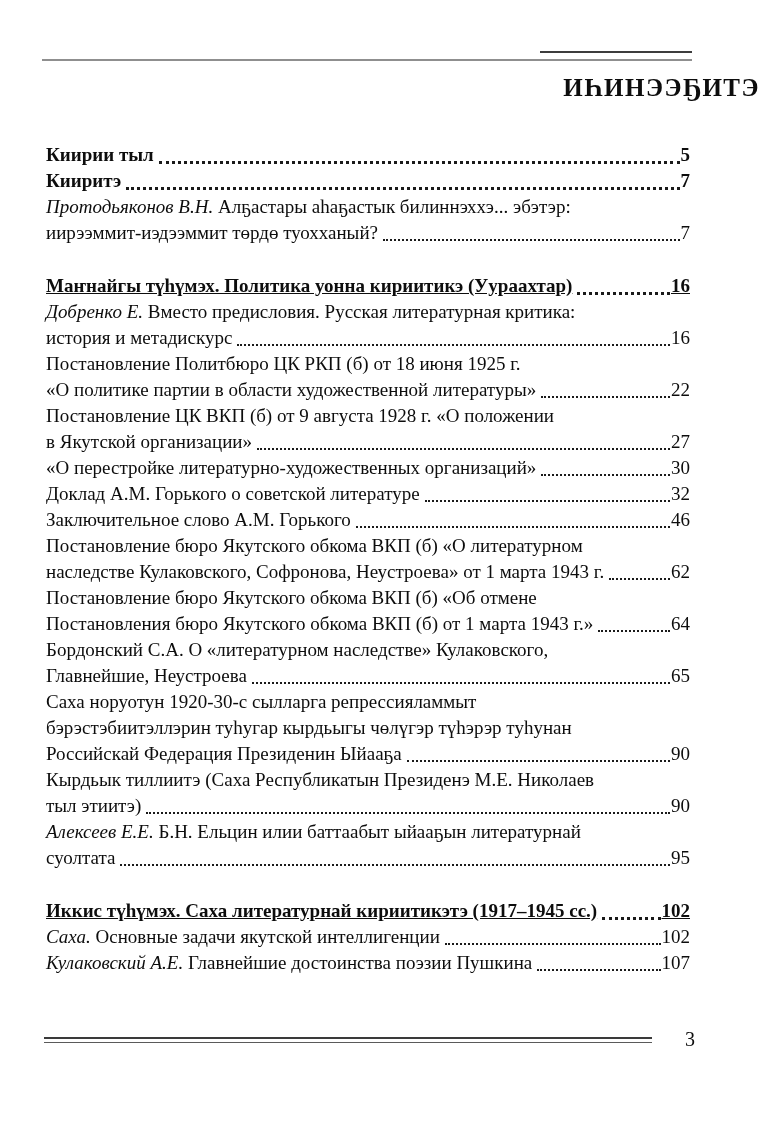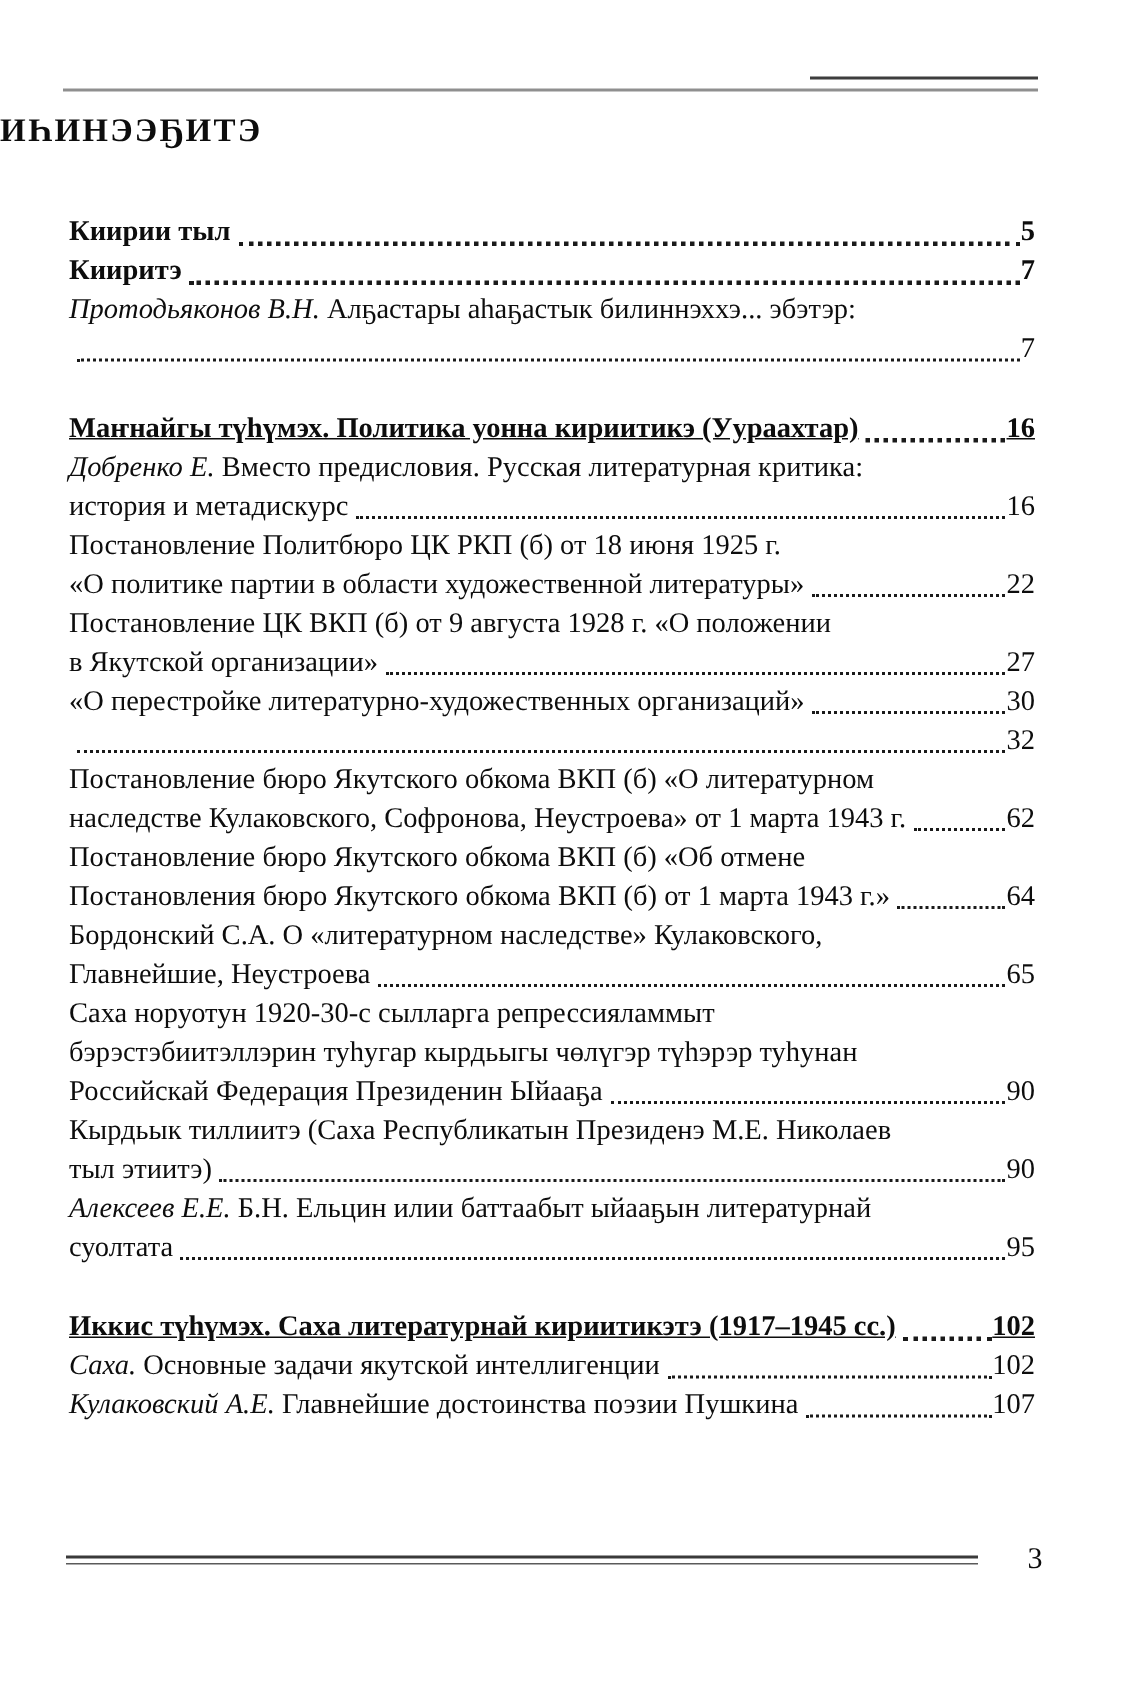--- a/index.html
+++ b/index.html
@@ -19,22 +19,22 @@
     background: #3d3d3d;
   }
   .rule-top {
     position: absolute; top: 59px; left: 42px; width: 650px; height: 2px;
     background: #8f8f8f;
   }
 
   
   .title {
     position: absolute; top: 74px; left: 0; right: 0;
-    text-align: left;
-    font-size: 22px; font-weight: bold;
+    text-align: right;
+    font-size: 25px; font-weight: bold;
     letter-spacing: 1.5px;
   }
 
   
   .toc {
     position: absolute; top: 142px; left: 46px; width: 644px;
     font-size: 19px;
   }
   .toc-line {
     display: flex;
@@ -87,20 +87,21 @@
       </div>
       <div class="toc-line bold">
         <span class="t"><span class="seg">Кииритэ</span></span>
         <span class="dots"></span>
         <span class="pg">7</span>
       </div>
       <div class="toc-line">
         <span class="t"><span class="seg-italic">Протодьяконов В.Н.</span><span class="seg"> Алҕастары аһаҕастык билиннэххэ... эбэтэр:</span></span>
       </div>
       <div class="toc-line">
+        <span class="t"><span class="seg">иирээммит-иэдээммит төрдө туохханый?</span></span>
         <span class="dots"></span>
         <span class="pg">7</span>
       </div>
       <div class="toc-line bold gap">
         <span class="t"><span class="seg">Маҥнайгы түһүмэх. Политика уонна кириитикэ (Уураахтар)</span></span>
         <span class="dots"></span>
         <span class="pg">16</span>
       </div>
       <div class="toc-line">
         <span class="t"><span class="seg-italic">Добренко Е.</span><span class="seg"> Вместо предисловия. Русская литературная критика:</span></span>
@@ -125,22 +126,28 @@
         <span class="t"><span class="seg">в Якутской организации»</span></span>
         <span class="dots"></span>
         <span class="pg">27</span>
       </div>
       <div class="toc-line">
         <span class="t"><span class="seg">«О перестройке литературно-художественных организаций»</span></span>
         <span class="dots"></span>
         <span class="pg">30</span>
       </div>
       <div class="toc-line">
+        <span class="t"><span class="seg">Доклад А.М. Горького о советской литературе</span></span>
         <span class="dots"></span>
         <span class="pg">32</span>
+      </div>
+      <div class="toc-line">
+        <span class="t"><span class="seg">Заключительное слово А.М. Горького</span></span>
+        <span class="dots"></span>
+        <span class="pg">46</span>
       </div>
       <div class="toc-line">
         <span class="t"><span class="seg">Постановление бюро Якутского обкома ВКП (б) «О литературном</span></span>
       </div>
       <div class="toc-line">
         <span class="t"><span class="seg">наследстве Кулаковского, Софронова, Неустроева» от 1 марта 1943 г.</span></span>
         <span class="dots"></span>
         <span class="pg">62</span>
       </div>
       <div class="toc-line">

